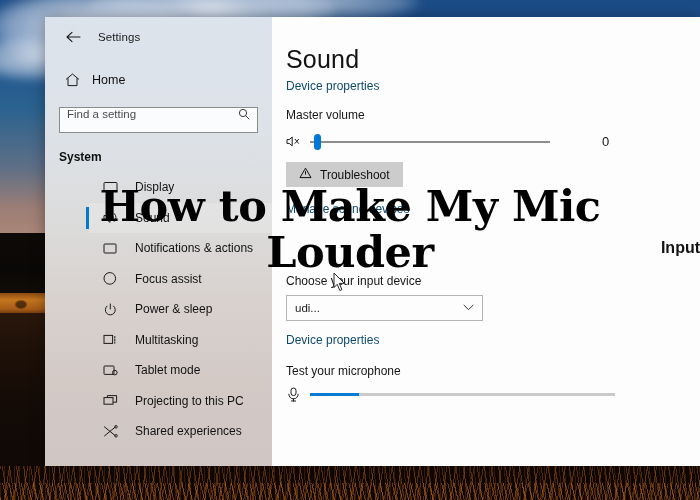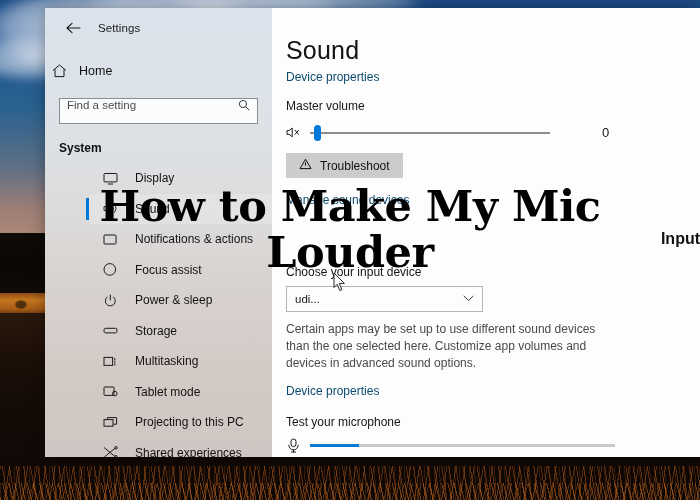--- a/index.html
+++ b/index.html
@@ -66,39 +66,39 @@
   }
   .wp-grass2 {
     position:absolute; left:0; bottom:0; width:100%; height:9%;
     background:
       repeating-linear-gradient(76deg, rgba(198,110,34,.5) 0 1px, transparent 1px 6px),
       repeating-linear-gradient(104deg, rgba(160,80,22,.45) 0 1px, transparent 1px 8px);
   }
 
   
   #settings-window {
-    position:absolute; left:45px; top:8px; width:655px; height:449px;
+    position:absolute; left:45px; top:17px; width:655px; height:449px;
     z-index:2; display:flex; overflow:hidden;
     box-shadow:0 0 14px rgba(0,0,0,.35);
   }
 
   
   #sidebar {
     width:227px; flex:0 0 227px; height:453px;
     background:linear-gradient(180deg,#dbe3ec 0%,#dde2e8 24%,#dcdcdc 44%,#d8d2cf 62%,#d3cac6 80%,#cfc5c2 100%);
     position:relative; padding-top:0;
   }
   .titlebar { height:40px; display:flex; align-items:center; padding-left:13px; }
   .back-arrow {
     width:30px; height:26px; display:flex; align-items:center; justify-content:center;
     color:#1b1b1b; font-size:15px; line-height:1;
   }
   .title-text { font-size:11.5px; color:#1b1b1b; margin-left:10px; letter-spacing:.1px; }
 
-  .home-row { display:flex; align-items:center; height:30px; margin-top:8px; }
+  .home-row { display:flex; align-items:center; height:30px; padding-left:13px; margin-top:8px; }
   .home-row .ico { width:28px; display:flex; align-items:center; justify-content:center; }
   .home-row .lbl { font-size:12.5px; color:#101010; margin-left:6px; }
 
   #search-box {
     margin:12px 14px 0 14px; height:26px; background:#fbfcfd; border:1px solid #8c8c8c;
     display:flex; align-items:flex-start; padding:0 7px; position:relative;
   }
   #search-input-text { font-size:11.5px; color:#4c4c4c; flex:1; }
   .search-ico { color:#3b3b3b; font-size:12px; }
 
@@ -259,28 +259,20 @@
       <div class="nav-item">
         <span class="ico">
           <svg width="15" height="13" viewBox="0 0 15 13" fill="none">
             <path d="M4 3.1a5 5 0 106.6 0" stroke="#1b1b1b" stroke-width="1" stroke-linecap="round"></path>
             <path d="M7.3 1v5" stroke="#1b1b1b" stroke-width="1" stroke-linecap="round"></path>
           </svg>
         </span>
         <span class="lbl">Power &amp; sleep</span>
       </div>
 
-      <div class="nav-item">
-        <span class="ico">
-          <svg width="15" height="13" viewBox="0 0 15 13" fill="none">
-            <rect x="1" y="4.3" width="13" height="4.6" rx="1.6" stroke="#1b1b1b" stroke-width="1"></rect>
-          </svg>
-        </span>
-        <span class="lbl">Storage</span>
-      </div>
 
       <div class="nav-item">
         <span class="ico">
           <svg width="15" height="13" viewBox="0 0 15 13" fill="none">
             <rect x="1" y="2.4" width="8.6" height="8" stroke="#1b1b1b" stroke-width="1"></rect>
             <path d="M11.8 3.4v1.4M11.8 6.1v1.4M11.8 8.8v1.4" stroke="#1b1b1b" stroke-width="1" stroke-linecap="round"></path>
           </svg>
         </span>
         <span class="lbl">Multitasking</span>
       </div>
@@ -364,21 +356,20 @@
 
     <div class="combo" style="margin-top:7px;">
       <span class="cv">udi...</span>
       <span class="chev">
         <svg width="11" height="7" viewBox="0 0 11 7" fill="none">
           <path d="M1 1.2L5.5 5.6 10 1.2" stroke="#333" stroke-width="1" stroke-linecap="round" stroke-linejoin="round"></path>
         </svg>
       </span>
     </div>
 
-    <div class="body-text" style="margin-top:9px;">Certain apps may be set up to use different sound devices than the one selected here. Customize app volumes and devices in advanced sound options.</div>
 
     <div style="margin-top:9px;">
       <span class="link">Device properties</span>
     </div>
 
     <div class="sec-label" style="margin-top:16px;">Test your microphone</div>
 
     <div class="slider-row" style="margin-top:9px;">
       <span class="slider-ico">
         <svg width="15" height="15" viewBox="0 0 15 15" fill="none">

